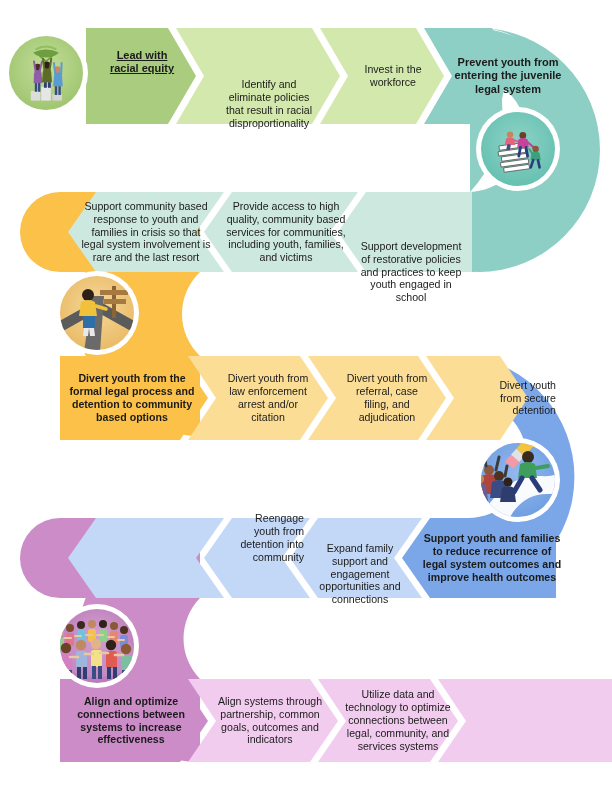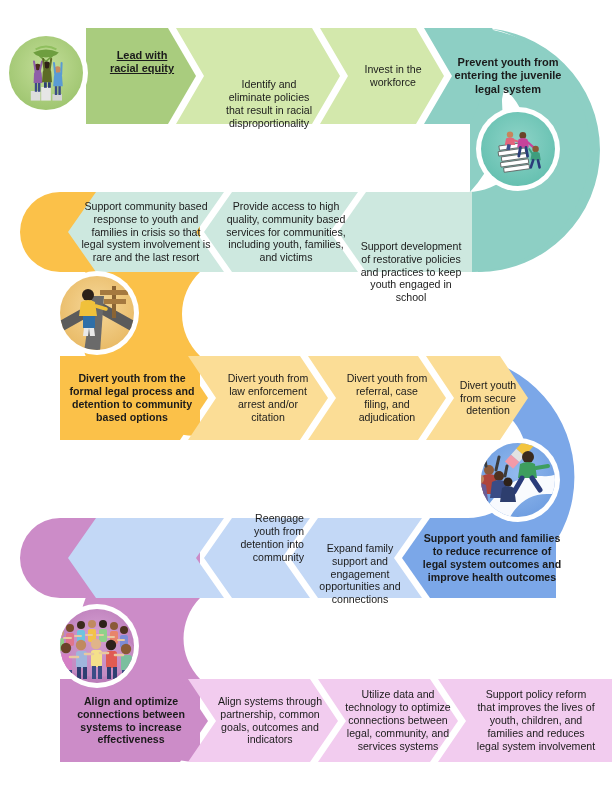--- a/index.html
+++ b/index.html
@@ -319,21 +319,21 @@
 
     <div class="cell s105 bold" style="left:62px;top:356px;width:140px;height:84px;">
       <span>Divert youth from the<br>formal legal process and<br>detention to community<br>based options</span>
       </div>
     <div class="cell s105" style="left:214px;top:356px;width:108px;height:84px;">
       <span>Divert youth from<br>law enforcement<br>arrest and/or<br>citation</span>
       </div>
     <div class="cell s105" style="left:334px;top:356px;width:106px;height:84px;">
       <span>Divert youth from<br>referral, case<br>filing, and<br>adjudication</span>
       </div>
-    <div class="cell s105" style="left:447px;top:356px;width:82px;height:84px;">
+    <div class="cell s105" style="left:474px;top:356px;width:82px;height:84px;text-align:right;">
       <span>Divert youth<br>from secure<br>detention</span>
       </div>
 
     <div class="cell s105" style="left:218px;top:498px;width:86px;height:80px;text-align:right;">
       <span>Reengage<br>youth from<br>detention into<br>community</span>
       </div>
     <div class="cell s105" style="left:304px;top:518px;width:112px;height:80px;margin-top:16px;">
       <span>Expand family<br>support and<br>engagement<br>opportunities and<br>connections</span>
       </div>
     <div class="cell s105 bold" style="left:416px;top:518px;width:152px;height:80px;">
@@ -342,18 +342,15 @@
 
     <div class="cell s105 bold" style="left:62px;top:679px;width:138px;height:83px;">
       <span>Align and optimize<br>connections between<br>systems to increase<br>effectiveness</span>
       </div>
     <div class="cell s105" style="left:206px;top:679px;width:128px;height:83px;">
       <span>Align systems through<br>partnership, common<br>goals, outcomes and<br>indicators</span>
       </div>
     <div class="cell s105" style="left:336px;top:679px;width:124px;height:83px;">
       <span>Utilize data and<br>technology to optimize<br>connections between<br>legal, community, and<br>services systems</span>
       </div>
-    <div class="cell s105" style="left:462px;top:679px;width:148px;height:83px;">
-      <span>Support policy reform<br>that improves the lives of<br>youth, children, and<br>families and reduces<br>legal system involvement</span>
-      </div>
   </div>
 
 </div>
 
 </body></html>

